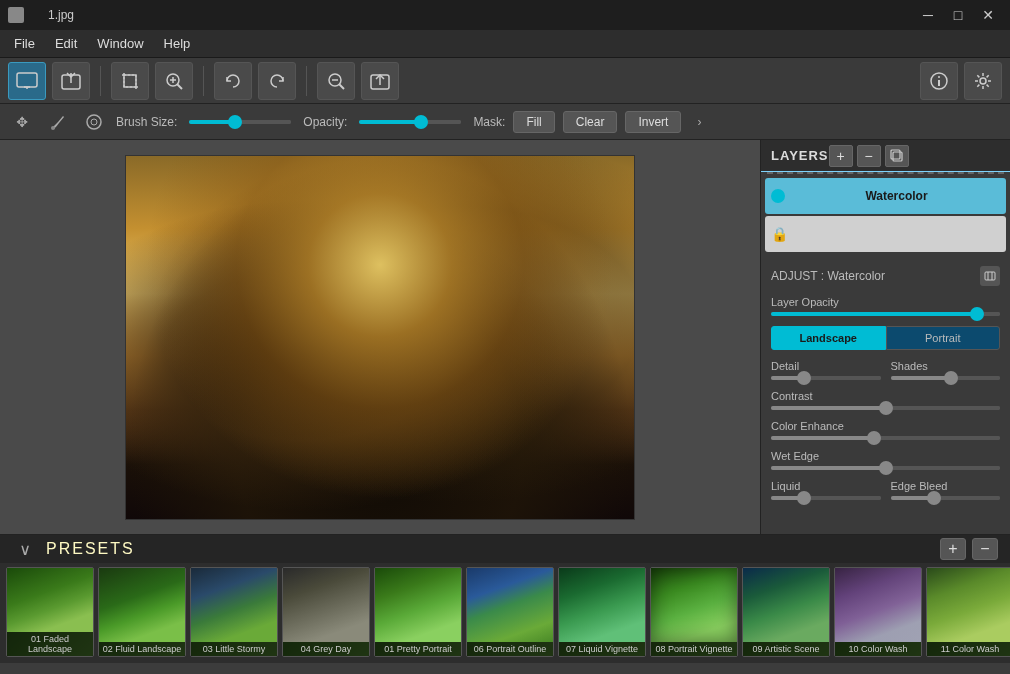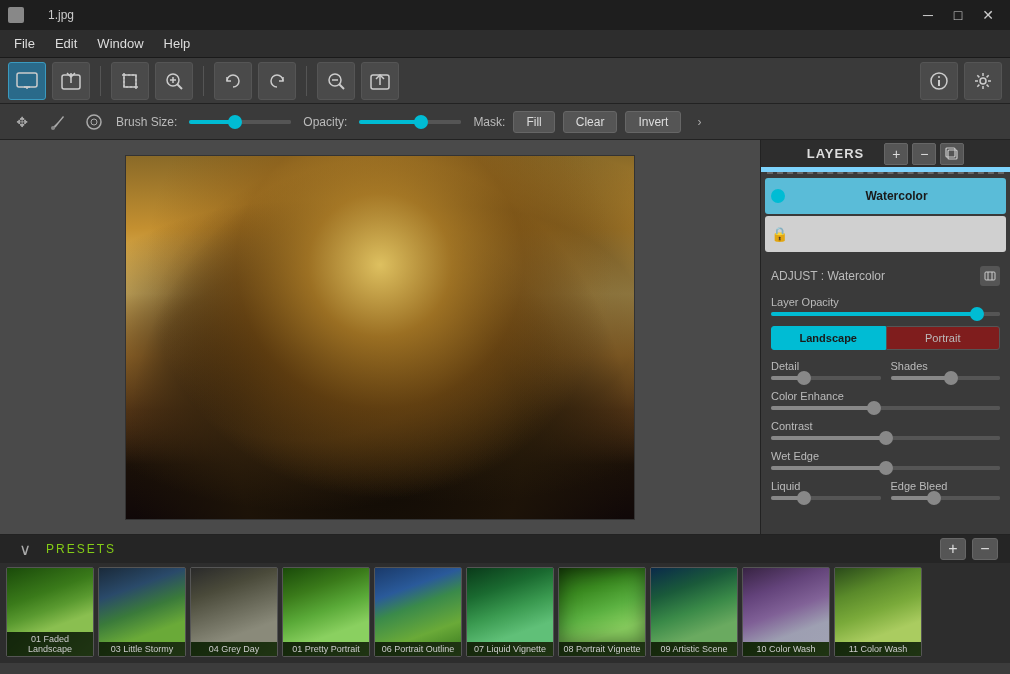--- a/index.html
+++ b/index.html
@@ -38,21 +38,21 @@
     
     .canvas-area { flex: 1; background: #4a4a4a; display: flex; align-items: center; justify-content: center; position: relative; overflow: hidden; }
     .canvas-img { width: 510px; height: 365px; background: linear-gradient(135deg, #8a6a2a 0%, #c4922a 20%, #e8d080 40%, #d4a840 60%, #3a2a1a 80%, #1a1818 100%); position: relative; border: 1px solid #333; }
     .canvas-img-inner { width: 100%; height: 100%; background:
       radial-gradient(ellipse at 50% 30%, rgba(255,220,130,0.8) 0%, rgba(200,160,60,0.6) 30%, transparent 60%),
       radial-gradient(ellipse at 30% 60%, rgba(60,40,20,0.9) 0%, transparent 50%),
       linear-gradient(180deg, #7a5a20 0%, #b08030 25%, #e8c870 45%, #c09040 65%, #2a1a0a 80%, #181010 100%); }
 
     
     .right-panel { width: 250px; background: #3a3a3a; border-left: 1px solid #222; display: flex; flex-direction: column; }
-    .layers-header { background: #2d2d2d; height: 32px; display: flex; align-items: center; padding: 0 10px; justify-content: center; border-bottom: 5px solid #7dd3fc; gap: 20px; }
+    .layers-header { background: #2d2d2d; height: 32px; display: flex; align-items: center; padding: 0 10px; justify-content: flex-start; border-bottom: 1px solid #7dd3fc; }
     .layers-title { font-size: 13px; font-weight: bold; color: #ddd; letter-spacing: 1px; }
     .layers-controls { display: flex; gap: 4px; }
     .layers-ctrl-btn { width: 24px; height: 22px; background: #555; border: 1px solid #666; border-radius: 2px; display: flex; align-items: center; justify-content: center; cursor: pointer; color: #ddd; font-size: 14px; }
 
     .layers-list { padding: 4px; }
     .layer-item { display: flex; align-items: center; height: 36px; padding: 14px 6px; border-radius: 3px; margin-bottom: 2px; cursor: pointer; gap: 8px; }
     .layer-item.active { background: #5abcd8; }
     .layer-item.inactive { background: #d0d0d0; }
     .layer-radio { width: 14px; height: 14px; border-radius: 50%; border: 2px solid #888; background: transparent; }
     .layer-radio.active { border-color: #00bcd4; background: #00bcd4; }
@@ -65,35 +65,35 @@
     .adjust-panel { padding: 8px 10px; flex: 1; overflow-y: auto; }
     .adjust-header { display: flex; align-items: center; justify-content: space-between; margin-bottom: 10px; }
     .adjust-title { font-size: 12px; color: #bbb; }
     .adjust-icon { width: 20px; height: 20px; background: #555; border-radius: 3px; display: flex; align-items: center; justify-content: center; font-size: 10px; cursor: pointer; }
 
     .paint-style { margin-bottom: 10px; }
     .paint-style-label { font-size: 11px; color: #bbb; margin-bottom: 6px; }
     .paint-style-buttons { display: flex; gap: 0; }
     .style-btn { flex: 1; padding: 5px 8px; font-size: 11px; cursor: pointer; border: 1px solid #555; text-align: center; }
     .style-btn.active { background: #00bcd4; color: #1a1a1a; border-color: #00bcd4; font-weight: bold; }
-    .style-btn.inactive { background: #7f1d1d; color: #bbb; }
+    .style-btn.inactive { background: #0c4a6e; color: #bbb; }
 
     .slider-row { margin-bottom: 10px; }
     .slider-row-header { display: flex; justify-content: space-between; margin-bottom: 4px; }
     .slider-row-label { font-size: 11px; color: #bbb; }
     .slider-full { width: 100%; height: 4px; background: #555; border-radius: 2px; position: relative; }
     .slider-full-thumb { width: 14px; height: 14px; background: #888; border-radius: 50%; position: absolute; top: -5px; cursor: pointer; }
     .slider-full-thumb.teal { background: #00bcd4; }
     .two-sliders { display: flex; gap: 10px; }
     .two-sliders .slider-row { flex: 1; }
 
     
     .presets-bar { background: #2d2d2d; border-top: 1px solid #222; }
     .presets-header { height: 28px; display: flex; align-items: center; justify-content: space-between; padding: 0 12px; background: #252525; }
-    .presets-title { font-size: 12px; color: #84cc16; letter-spacing: 2px; }
+    .presets-title { font-size: 16px; color: #fef9c3; letter-spacing: 2px; }
     .presets-controls { display: flex; gap: 6px; }
     .presets-ctrl-btn { width: 26px; height: 22px; background: #555; border: 1px solid #666; border-radius: 3px; display: flex; align-items: center; justify-content: center; cursor: pointer; color: #ddd; font-size: 16px; }
     .presets-collapse { width: 26px; height: 22px; display: flex; align-items: center; justify-content: center; cursor: pointer; color: #aaa; font-size: 16px; }
     .presets-thumbnails { display: flex; height: 100px; overflow-x: auto; padding: 4px 6px; gap: 4px; }
     .preset-thumb { width: 88px; min-width: 88px; height: 90px; background: linear-gradient(135deg, #2a5a1a, #4a8a2a, #6ab040); border: 1px solid #555; border-radius: 2px; cursor: pointer; position: relative; display: flex; flex-direction: column; }
     .preset-img { flex: 1; background: linear-gradient(160deg, #1a4a0a 0%, #3a7a1a 40%, #5a9a30 60%, #4a8a28 80%, #6aaa38 100%); }
     .preset-img.sky { background: linear-gradient(160deg, #1a3a6a 0%, #2a5a9a 30%, #3a8a4a 50%, #6aaa38 80%, #4a8a28 100%); }
     .preset-label { background: rgba(0,0,0,0.7); padding: 2px 3px; font-size: 9px; color: #ccc; text-align: center; }
 
     
@@ -322,35 +322,35 @@
           </div>
           <div class="slider-full">
             <div style="height:4px; background: linear-gradient(to right, #888 55%, #555 55%); border-radius:2px;"></div>
             <div class="slider-full-thumb" style="left: calc(55% - 7px);"></div>
           </div>
         </div>
       </div>
 
       <div class="slider-row">
         <div class="slider-row-header">
+          <span class="slider-row-label">Contrast</span>
+        </div>
+        <div class="slider-full">
+          <div style="height:4px; background: linear-gradient(to right, #888 50%, #555 50%); border-radius:2px;"></div>
+          <div class="slider-full-thumb" style="left: calc(50% - 7px);"></div>
+        </div>
+      </div>
+
+      <div class="slider-row">
+        <div class="slider-row-header">
           <span class="slider-row-label">Color Enhance</span>
         </div>
         <div class="slider-full">
           <div style="height:4px; background: linear-gradient(to right, #888 45%, #555 45%); border-radius:2px;"></div>
           <div class="slider-full-thumb" style="left: calc(45% - 7px);"></div>
-        </div>
-      </div>
-
-      <div class="slider-row">
-        <div class="slider-row-header">
-          <span class="slider-row-label">Contrast</span>
-        </div>
-        <div class="slider-full">
-          <div style="height:4px; background: linear-gradient(to right, #888 50%, #555 50%); border-radius:2px;"></div>
-          <div class="slider-full-thumb" style="left: calc(50% - 7px);"></div>
         </div>
       </div>
 
       <div class="slider-row">
         <div class="slider-row-header">
           <span class="slider-row-label">Wet Edge</span>
         </div>
         <div class="slider-full">
           <div style="height:4px; background: linear-gradient(to right, #888 50%, #555 50%); border-radius:2px;"></div>
           <div class="slider-full-thumb" style="left: calc(50% - 7px);"></div>
@@ -394,20 +394,25 @@
     </div>
   </div>
   <div class="presets-thumbnails">
 
     <div class="preset-thumb">
       <div class="preset-img" style="background: linear-gradient(160deg, #1a4a0a 0%, #3a7a1a 40%, #5a9a30 60%, #8abf50 80%);"></div>
       <div class="preset-label">01 Faded
 Landscape</div>
     </div>
     <div class="preset-thumb">
+      <div class="preset-img" style="background: linear-gradient(160deg, #1a3a10 0%, #2a6a18 40%, #4a9a28 60%, #7abf48 80%);"></div>
+      <div class="preset-label">02 Fluid
+Landscape</div>
+    </div>
+    <div class="preset-thumb">
       <div class="preset-img" style="background: linear-gradient(160deg, #1a2a3a 0%, #2a4a6a 30%, #3a7a3a 55%, #6aaa38 80%);"></div>
       <div class="preset-label">03 Little Stormy</div>
     </div>
     <div class="preset-thumb">
       <div class="preset-img" style="background: linear-gradient(160deg, #2a2a2a 0%, #4a4a3a 30%, #6a6a5a 55%, #8a8a7a 80%);"></div>
       <div class="preset-label">04 Grey Day</div>
     </div>
     <div class="preset-thumb">
       <div class="preset-img" style="background: linear-gradient(160deg, #1a4a0a 0%, #3a7a1a 30%, #5aaa38 55%, #8ad060 80%);"></div>
       <div class="preset-label">01 Pretty Portrait</div>

